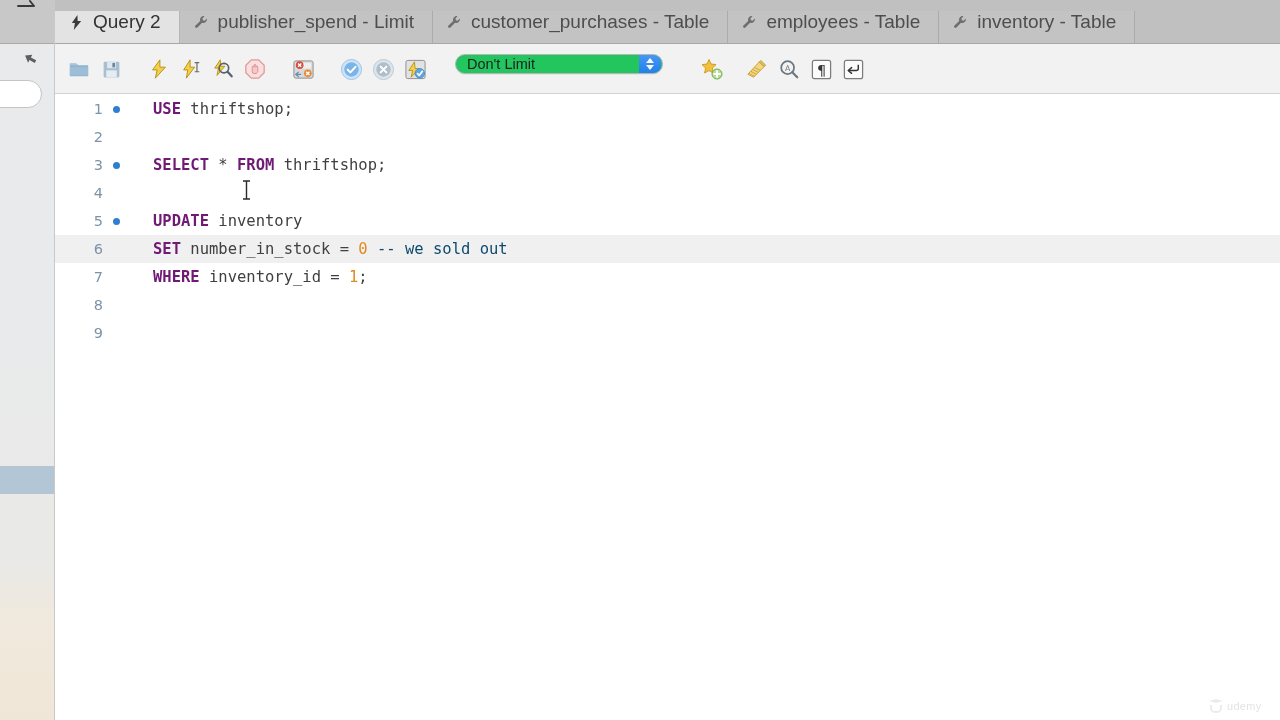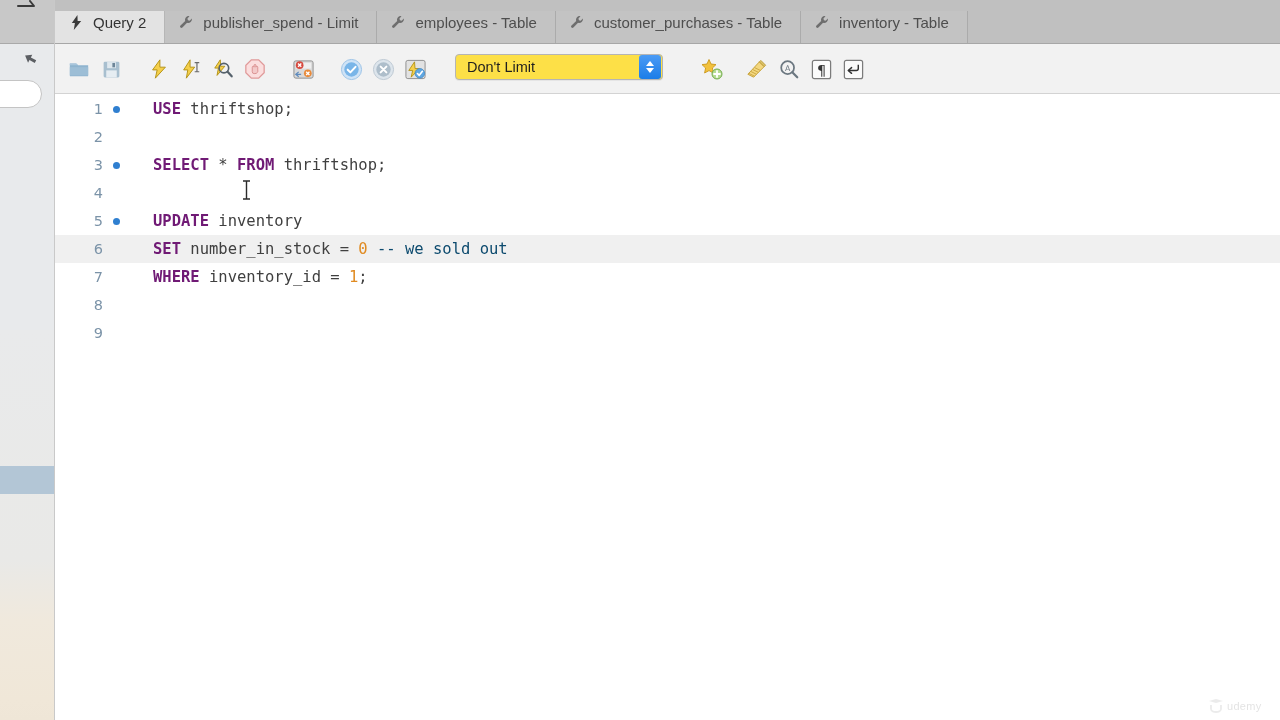--- a/index.html
+++ b/index.html
@@ -84,21 +84,21 @@
     width: 1225px; height: 13px;
     background: #c0c0c0;
   }
   .tab {
     position: relative;
     height: 32px;
     display: flex;
     align-items: center;
     gap: 9px;
     padding: 0 18px 10px 14px;
-    font-size: 15px;
+    font-size: 19px;
     color: #4e4e4e;
     background: #c3c3c3;
     border-right: 1px solid #ababab;
     white-space: nowrap;
     cursor: default;
     z-index: 2;
   }
   .tab.active {
     background: #e3e3e3;
     color: #333333;
@@ -120,24 +120,24 @@
     top: 12px;
     width: 26px; height: 26px;
     display: flex; align-items: center; justify-content: center;
     cursor: default;
   }
   .tb-item svg { display: block; }
 
   .limit-select {
     position: absolute;
     left: 400px; top: 10px;
-    width: 208px; height: 26px;
-    background: #fde047;
+    width: 208px; height: 20px;
+    background: #22c55e;
     border: 1px solid #b5b5b5;
-    border-radius: 4px;
+    border-radius: 12px;
     display: flex;
     align-items: center;
     box-shadow: 0 1px 0 rgba(0,0,0,0.05);
     cursor: default;
     overflow: hidden;
   }
   .limit-label {
     flex: 1 1 auto;
     padding-left: 11px;
     font-size: 14.5px;
@@ -265,29 +265,29 @@
             </svg>
           </span>
           <span>publisher_spend - Limit</span>
         </div>
         <div class="tab">
           <span>
             <svg class="ticon" viewBox="0 0 16 16">
               <path d="M11.2 1.2a4 4 0 0 0-4.6 5.1L1.6 11.3a1.4 1.4 0 0 0 2 2l5-5a4 4 0 0 0 5.1-4.6l-2.3 2.3-1.9-.5-.5-1.9z" fill="#6e6e6e"></path>
             </svg>
           </span>
-          <span>employees - Table</span>
+          <span>customer_purchases - Table</span>
         </div>
         <div class="tab">
           <span>
             <svg class="ticon" viewBox="0 0 16 16">
               <path d="M11.2 1.2a4 4 0 0 0-4.6 5.1L1.6 11.3a1.4 1.4 0 0 0 2 2l5-5a4 4 0 0 0 5.1-4.6l-2.3 2.3-1.9-.5-.5-1.9z" fill="#6e6e6e"></path>
             </svg>
           </span>
-          <span>customer_purchases - Table</span>
+          <span>employees - Table</span>
         </div>
         <div class="tab">
           <span>
             <svg class="ticon" viewBox="0 0 16 16">
               <path d="M11.2 1.2a4 4 0 0 0-4.6 5.1L1.6 11.3a1.4 1.4 0 0 0 2 2l5-5a4 4 0 0 0 5.1-4.6l-2.3 2.3-1.9-.5-.5-1.9z" fill="#6e6e6e"></path>
             </svg>
           </span>
           <span>inventory - Table</span>
         </div>
         <div class="tab-filler"></div>

